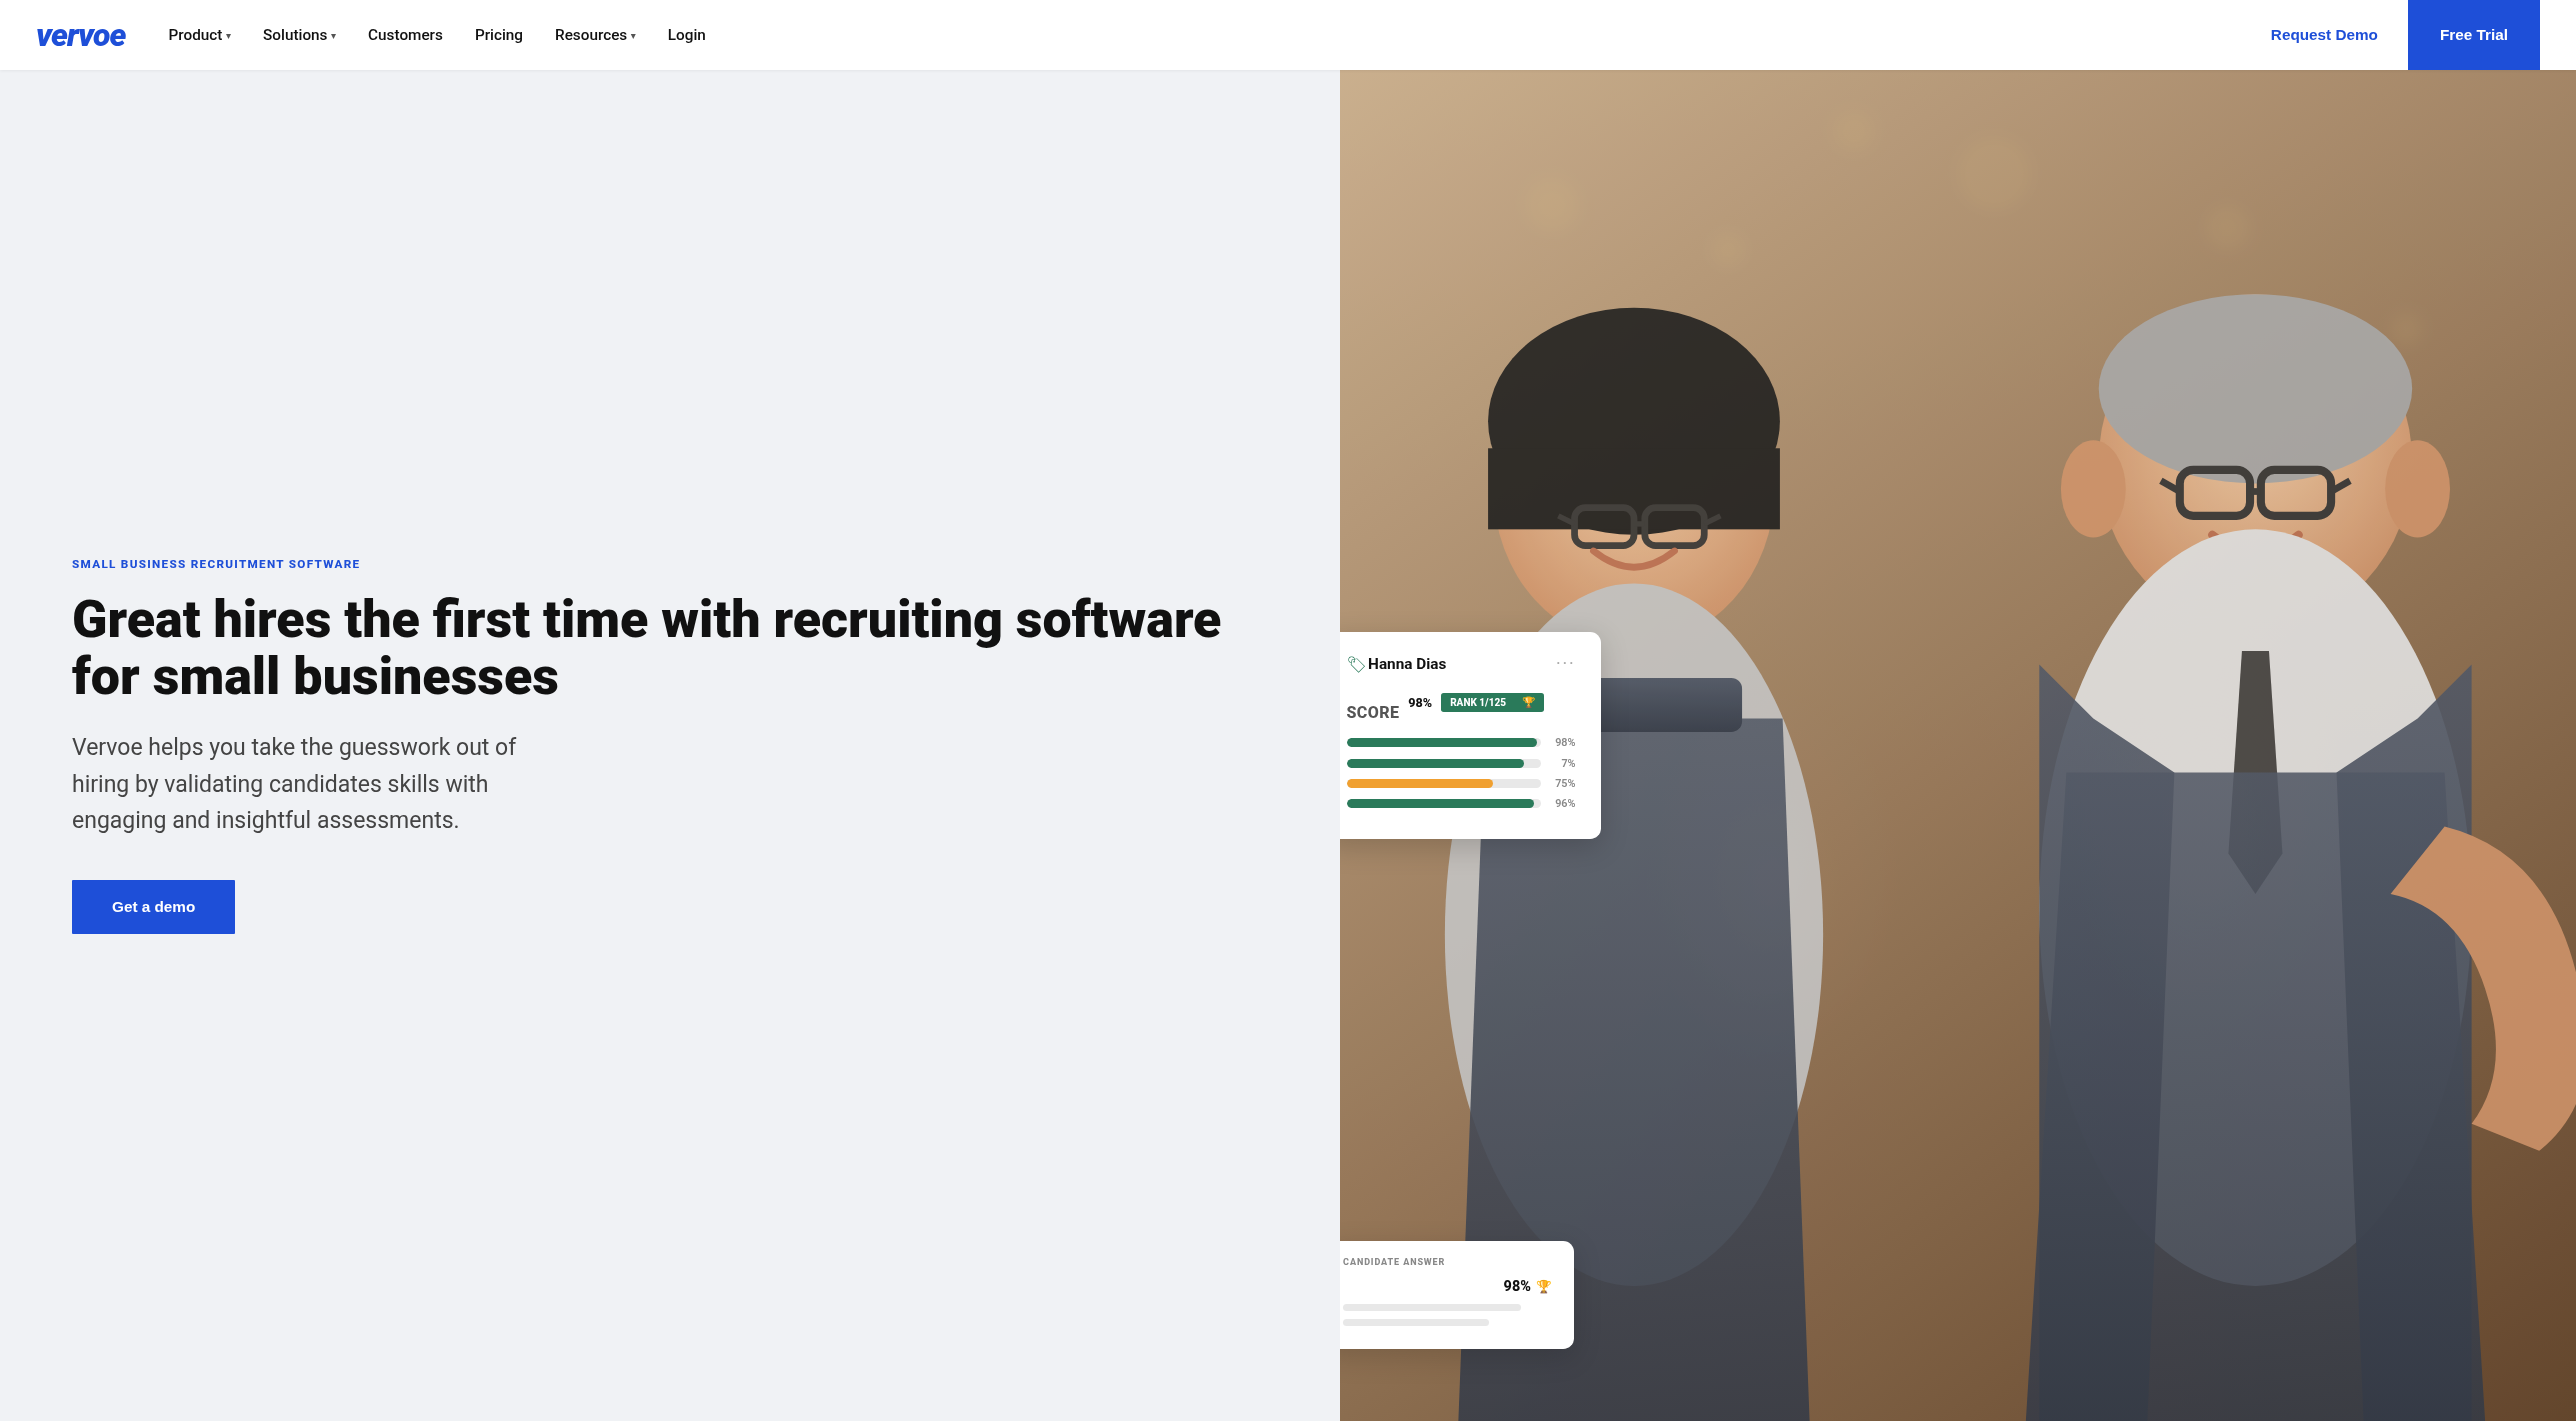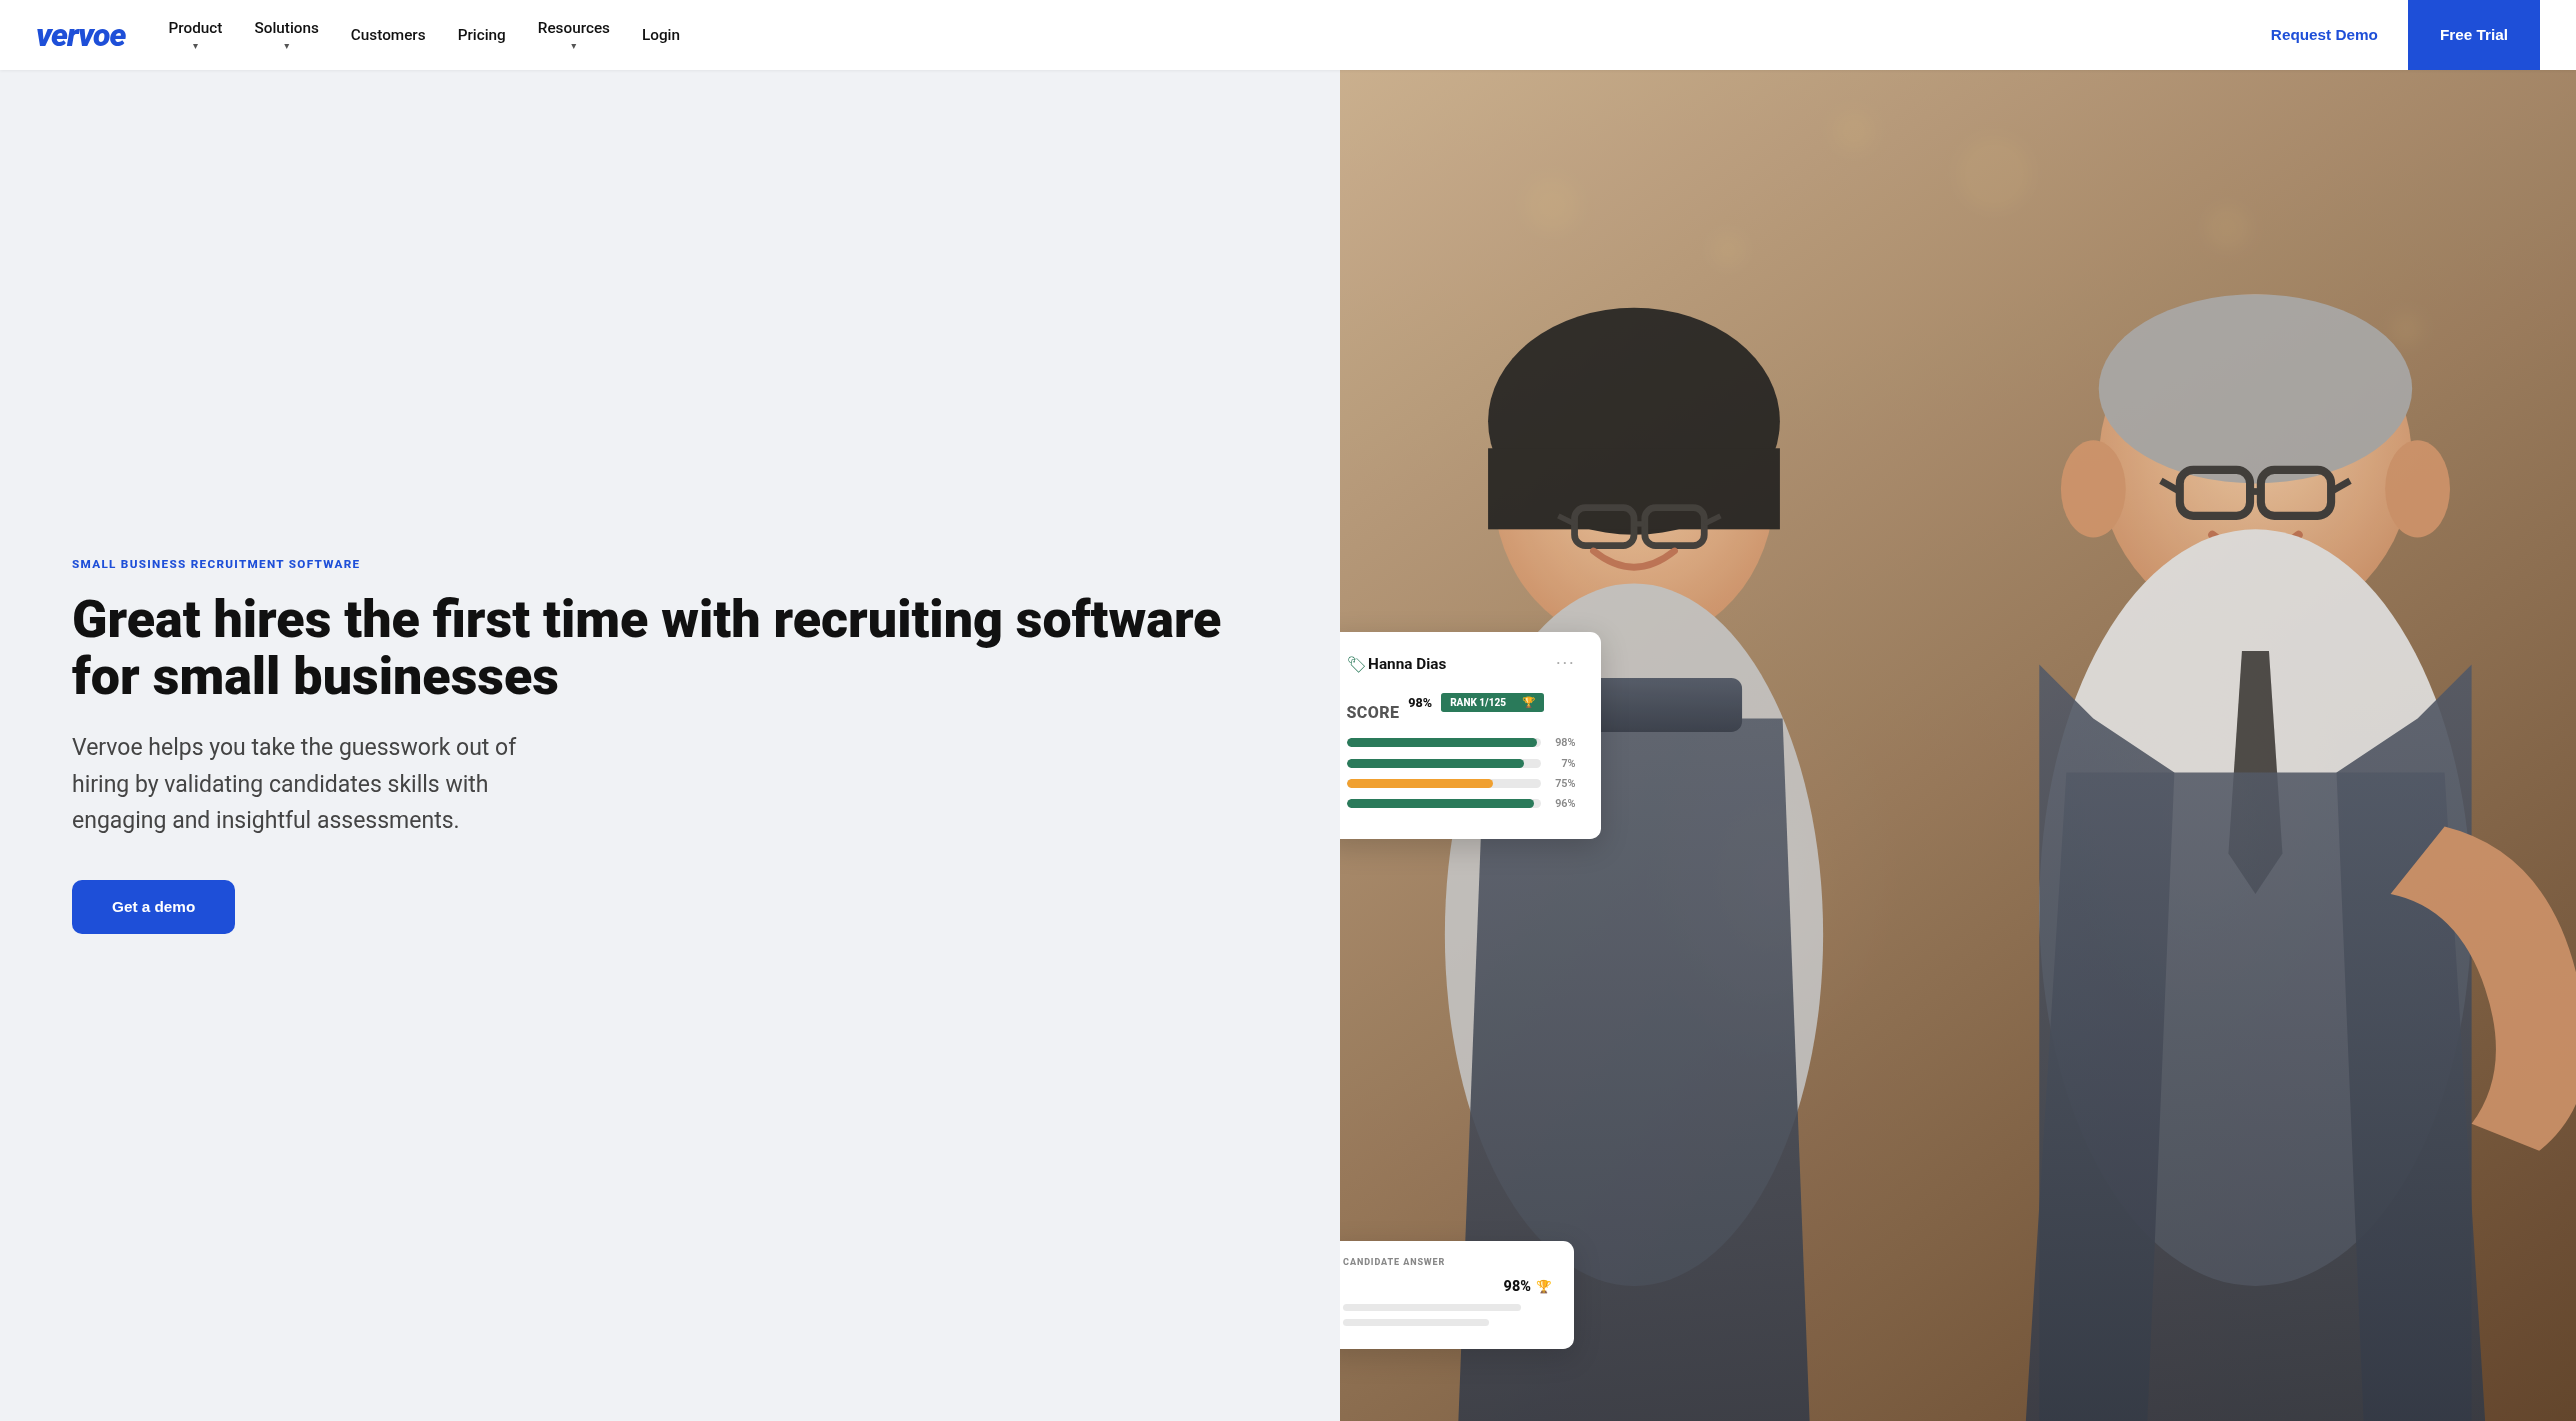--- a/index.html
+++ b/index.html
@@ -32,21 +32,20 @@
     }
     .nav-link {
       font-size: 15.3px;
       color: #111;
       font-weight: 500;
       cursor: pointer;
       display: flex;
       align-items: center;
       gap: 3.6px;
       text-decoration: none;
-      flex-direction: column;
     }
     .chevron {
       font-size: 10px;
       color: #555;
     }
     .nav-actions {
       display: flex;
       align-items: center;
       gap: 30px;
     }
@@ -109,21 +108,21 @@
       max-width: 504px;
       margin-bottom: 40px;
     }
     .btn-cta {
       background: #1e4fd8;
       color: #fff;
       font-size: 15.3px;
       font-weight: 700;
       padding: 18px 40px;
       border: none;
-      border-radius: 10px;
+      border-radius: 1px;
       cursor: pointer;
       display: inline-block;
       width: fit-content;
     }
 
     
     .hero-right {
       flex: 0 0 48%;
       position: relative;
       overflow: hidden;

